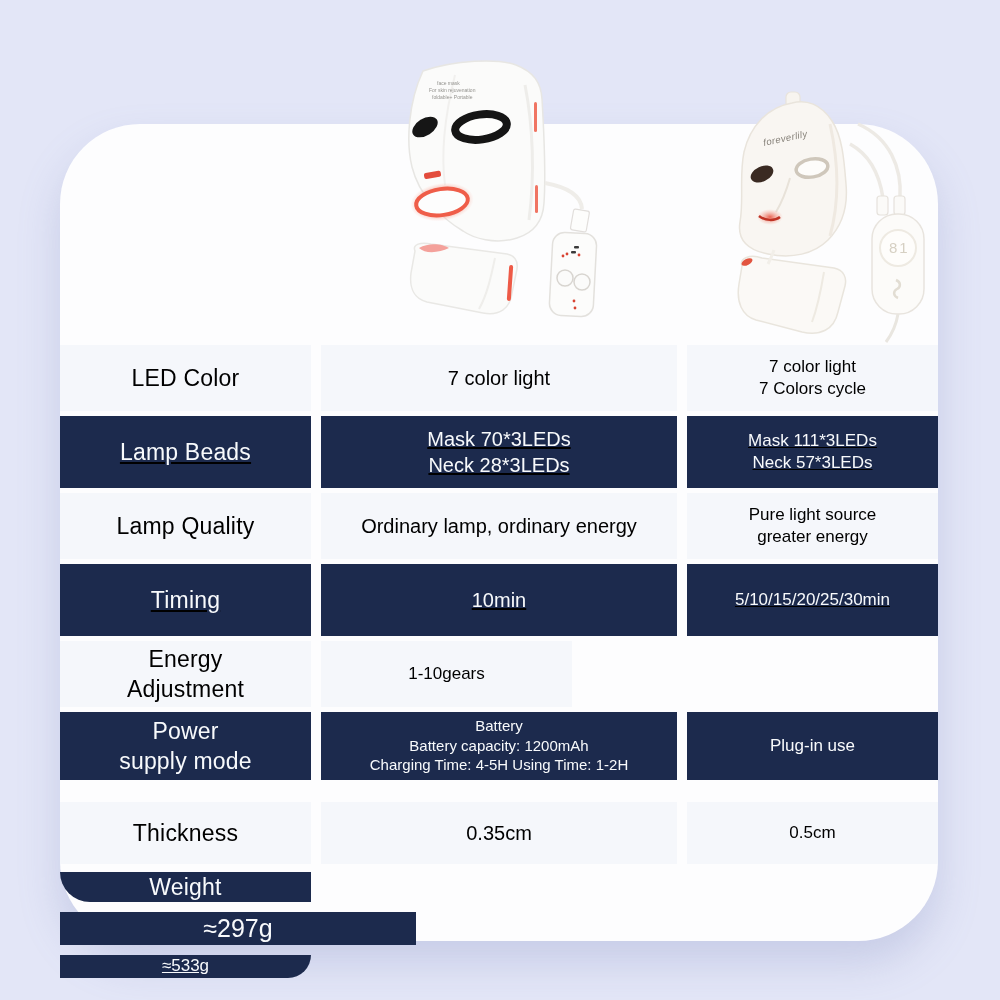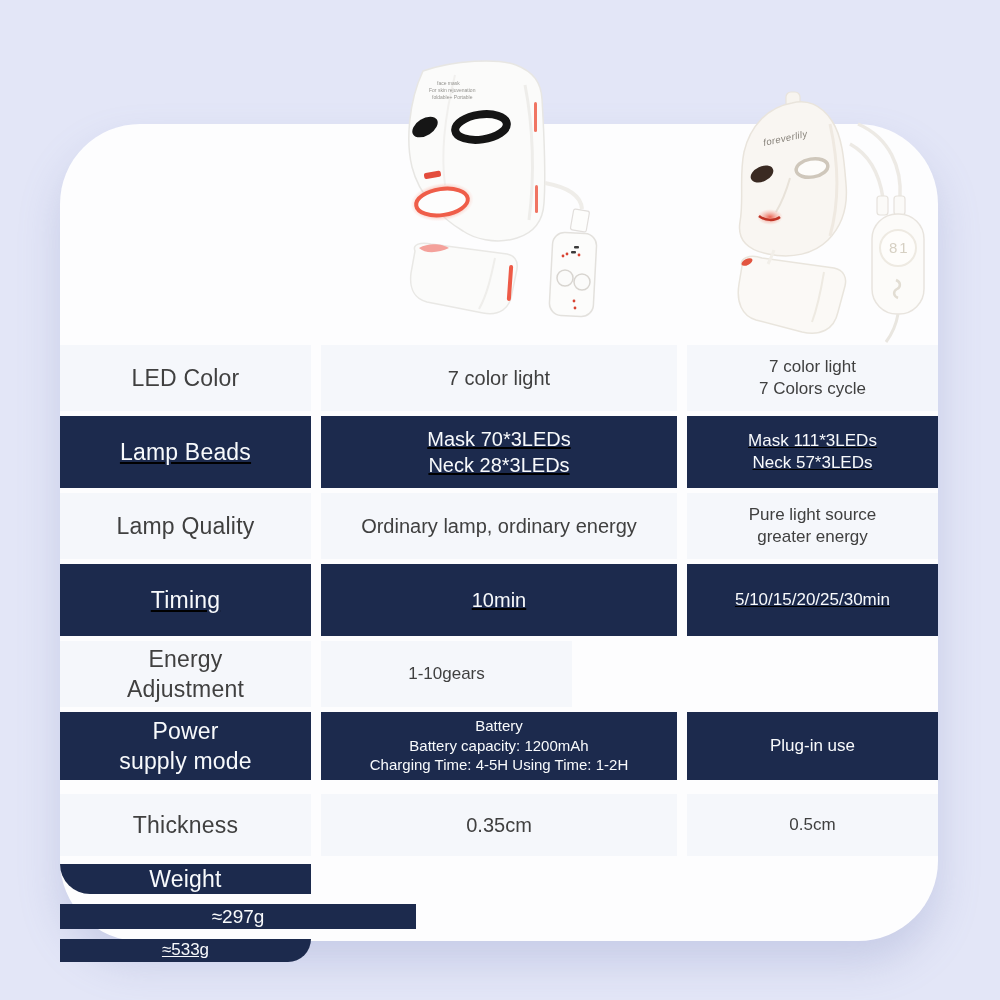--- a/index.html
+++ b/index.html
@@ -10,30 +10,30 @@
   .product{position:absolute;}
   .p-left{left:375px;top:55px;width:250px;height:290px;}
   .p-right{left:712px;top:90px;width:225px;height:255px;}
   .table{position:absolute;left:60px;top:345px;width:878px;}
   .row{display:flex;gap:10px;margin-bottom:5px;}
   .cell{display:flex;flex-direction:column;justify-content:center;align-items:center;text-align:center;}
   .c1{width:251px;font-size:23px;letter-spacing:.2px;}
   .c2{width:356px;font-size:20px;}
   .c3{width:251px;font-size:17px;}
   .cell span{display:block;line-height:1.32;}
-  .light{background:#f5f7fb;color:#404040;}
+  .light{background:#f5f7fb;color:#000000;}
   .dark{background:#1c2a4d;color:#f8fafc;}
   .r0,.r2,.r4{height:66px;}
   .r1,.r3{height:72px;text-decoration:underline;}
-  .r5{height:68px;margin-bottom:14px;}
+  .r5{height:68px;margin-bottom:22px;}
   .r6{height:62px;margin-bottom:8px;}
   .r7{height:84px;margin-bottom:0;flex-direction:column;}
   .r7 .c1{border-bottom-left-radius:78px;}
   .r7 .c3{border-bottom-right-radius:78px;text-decoration:underline;}
-  .r7 .c2{font-size:19px;}
+  .r7 .c2{font-size:25px;}
   .battery .b-title{font-size:15px;line-height:1.25;}
   .battery .b-sub{font-size:15px;line-height:1.3;}
   .fh-text{font-size:5px;fill:#94938f;}
   .brand-text{font-size:9.5px;fill:#87827a;font-style:italic;letter-spacing:.4px;}
   .lcd{font-size:15px;fill:#d6d0c3;letter-spacing:2px;}
 </style>
 </head>
 <body>
 
 <div class="stage">

